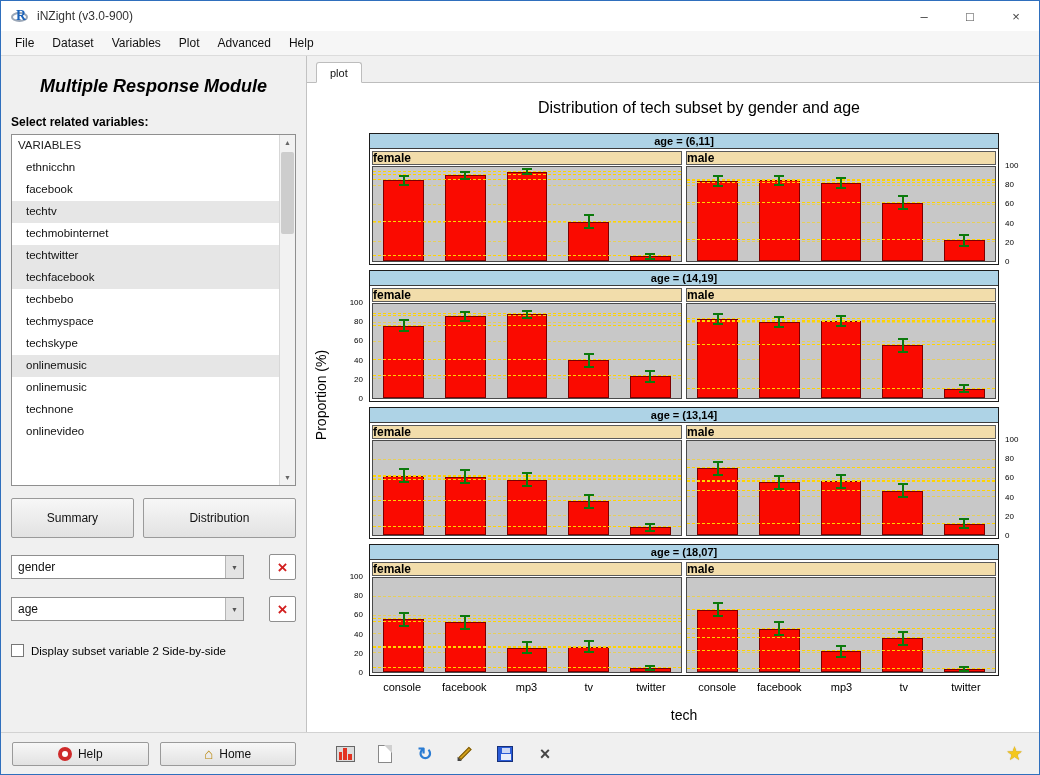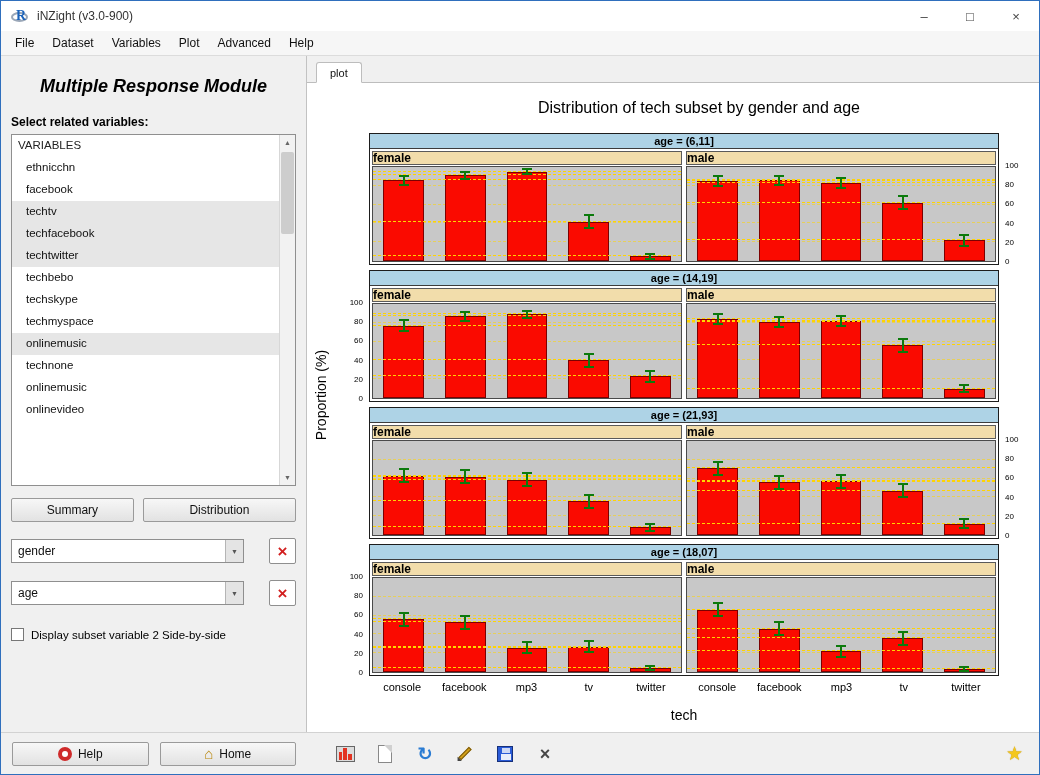--- a/index.html
+++ b/index.html
@@ -30,21 +30,21 @@
   .var-header { font-size:11.5px; color:#222; padding:4px 6px 3px; height:22px; }
   .var-row { font-size:11.5px; color:#111; padding:4px 6px 3px 14px; height:22px; cursor:default; }
   .var-row.selected { background:#e6e6e6; }
   .scrollbar { position:absolute; right:0; top:0; bottom:0; width:16px; background:#f2f2f2; border-left:1px solid #d7d7d7; display:flex; flex-direction:column; }
   .scroll-btn { height:15px; font-size:7px; color:#666; text-align:center; line-height:15px; }
   .scroll-track { flex:1; position:relative; }
   .scroll-thumb { position:absolute; left:1px; right:1px; top:2px; height:82px; background:#cdcdcd; border-radius:2px; }
 
   .btn { background:linear-gradient(#f7f7f7,#e2e2e2); border:1px solid #9a9a9a; border-radius:2px; font-size:12px; color:#111; font-family:inherit; cursor:default; }
   .btn-row { margin:12px 10px 0; display:flex; gap:9px; }
-  .btn-row .btn { height:24px; }
+  .btn-row .btn { height:40px; }
   .btn-summary { flex:1; }
   .btn-comb { flex:1.25; }
 
   .combo-row { margin:16px 10px 0; display:flex; align-items:center; justify-content:space-between; }
   .combo { width:233px; height:24px; background:#fff; border:1px solid #8f8f8f; display:flex; align-items:stretch; }
   .combo-text { flex:1; font-size:12px; padding:4px 6px; color:#111; }
   .combo-btn { width:18px; background:#e4e4e4; border-left:1px solid #b5b5b5; color:#555; font-size:7px; display:flex; align-items:center; justify-content:center; }
   .xbtn { width:27px; height:26px; background:#fff; border:1px solid #8f8f8f; border-radius:2px; color:#d21f1f; font-weight:bold; font-size:17px; line-height:1; cursor:default; }
 
   .chk-row { margin:22px 10px 0; display:flex; align-items:center; gap:7px; font-size:11.5px; color:#000; }
@@ -139,28 +139,29 @@
     <aside class="sidebar">
       <h1 class="module-title">Multiple Response Module</h1>
       <div class="select-label">Select related variables:</div>
 
       <div class="varlist">
         <div class="var-header">VARIABLES</div>
         <div>
             <div class="var-row">ethnicchn</div>
             <div class="var-row">facebook</div>
             <div class="var-row selected">techtv</div>
+            <div class="var-row">techmobinternet</div>
+            <div class="var-row selected">techtwitter</div>
             <div class="var-row selected">techfacebook</div>
-            <div class="var-row selected">techtwitter</div>
             <div class="var-row">techbebo</div>
+            <div class="var-row">techmyspace</div>
             <div class="var-row">techskype</div>
-            <div class="var-row">techmyspace</div>
             <div class="var-row selected">onlinemusic</div>
+            <div class="var-row">onlinemusic</div>
             <div class="var-row">technone</div>
-            <div class="var-row">onlinemusic</div>
             <div class="var-row">onlinevideo</div>
           </div>
         <div class="scrollbar">
           <div class="scroll-btn">▲</div>
           <div class="scroll-track">
             <div class="scroll-thumb"></div>
           </div>
           <div class="scroll-btn">▼</div>
         </div>
       </div>
@@ -394,21 +395,21 @@
                 <div class="yticks tleft">
                   <span style="bottom: calc(0% - 4px);">0</span>
                   <span style="bottom: calc(20% - 4px);">20</span>
                   <span style="bottom: calc(40% - 4px);">40</span>
                   <span style="bottom: calc(60% - 4px);">60</span>
                   <span style="bottom: calc(80% - 4px);">80</span>
                   <span style="bottom: calc(100% - 4px);">100</span>
                 </div>
               </div>
               <div class="facet-block">
-                <div class="age-strip">age = (21,93]</div>
+                <div class="age-strip">age = (13,14]</div>
                 <div class="gender-row">
                   <div class="gender-cell">female</div>
                   <div class="gender-cell">male</div>
                 </div>
                 <div class="panels-row">
                   <div class="panel">
                     <div class="gline" style="bottom: 20%;"></div>
                     <div class="gline" style="bottom: 40%;"></div>
                     <div class="gline" style="bottom: 60%;"></div>
                     <div class="gline" style="bottom: 80%;"></div>

